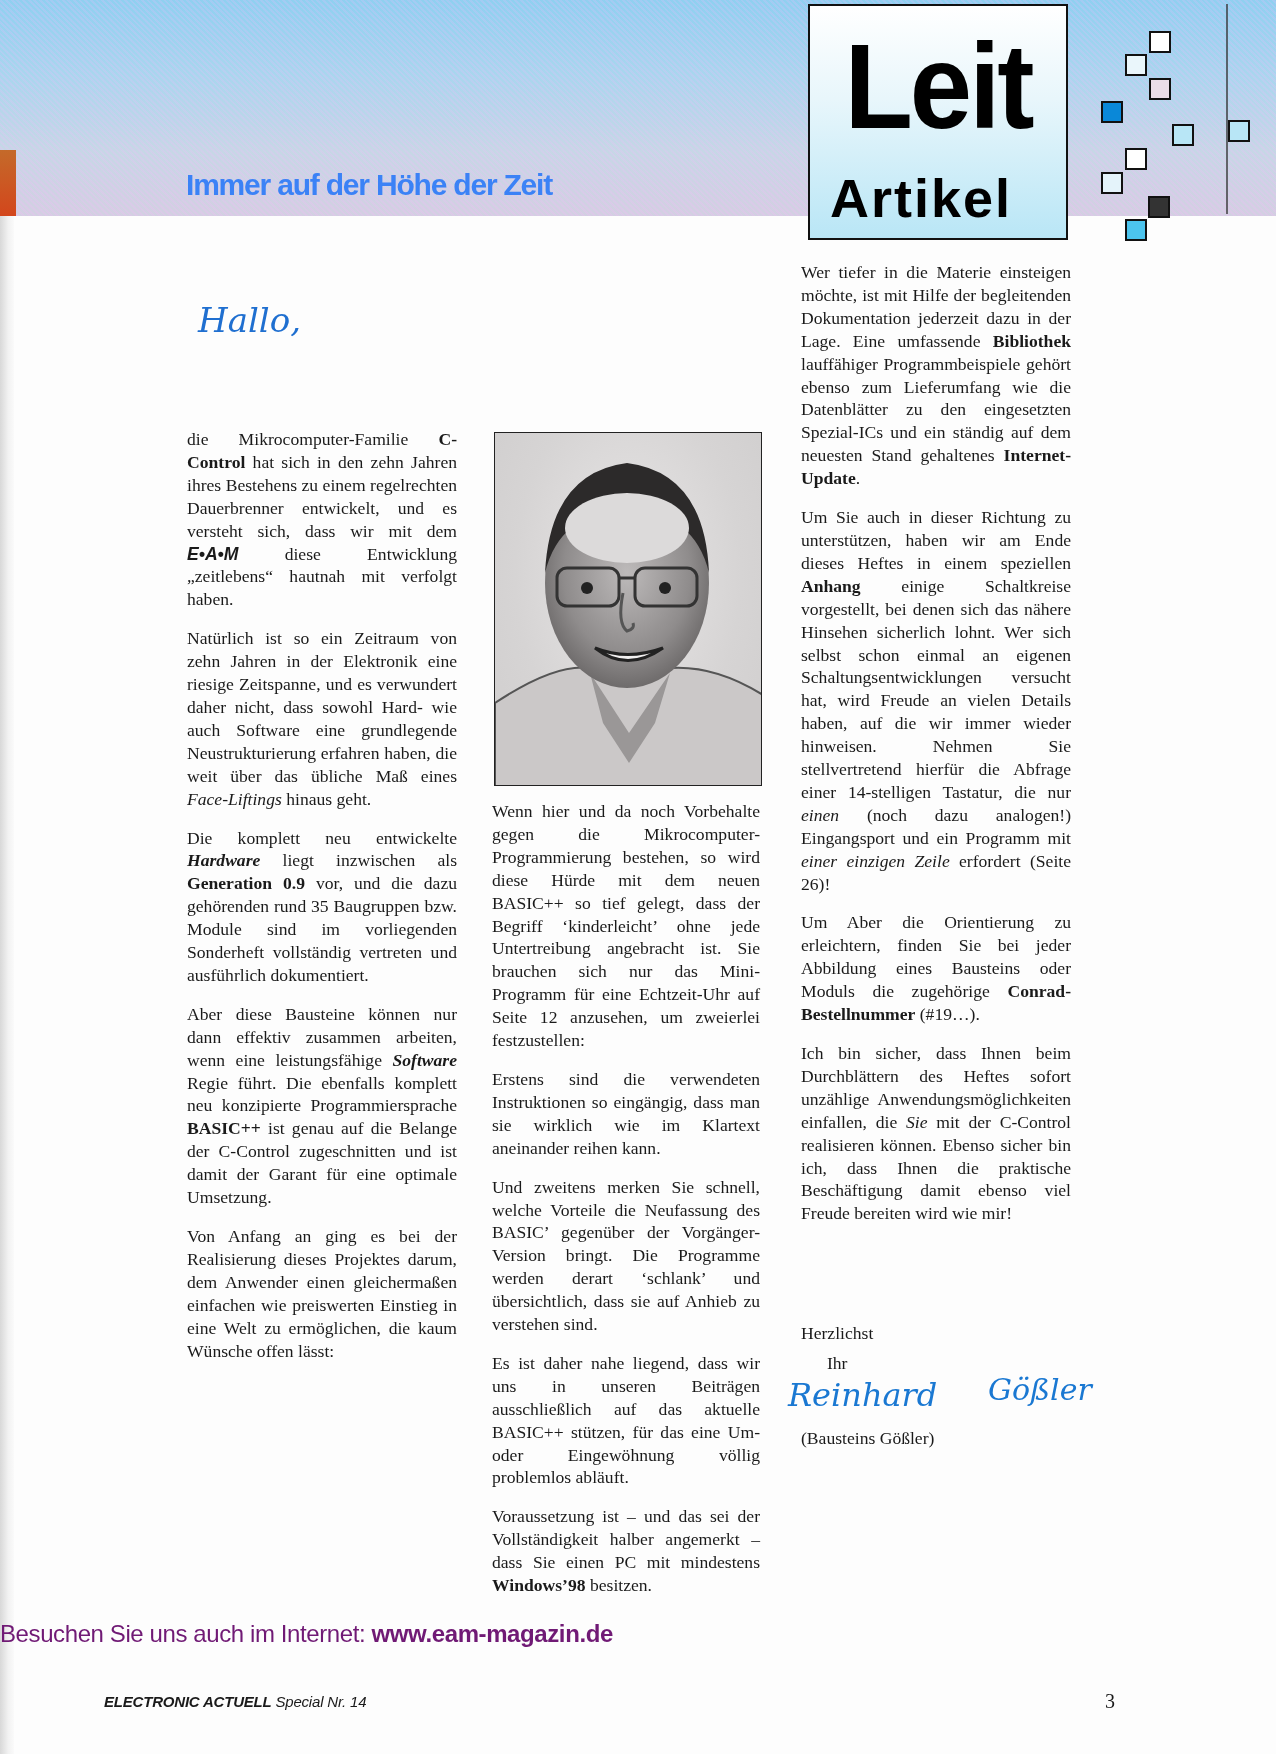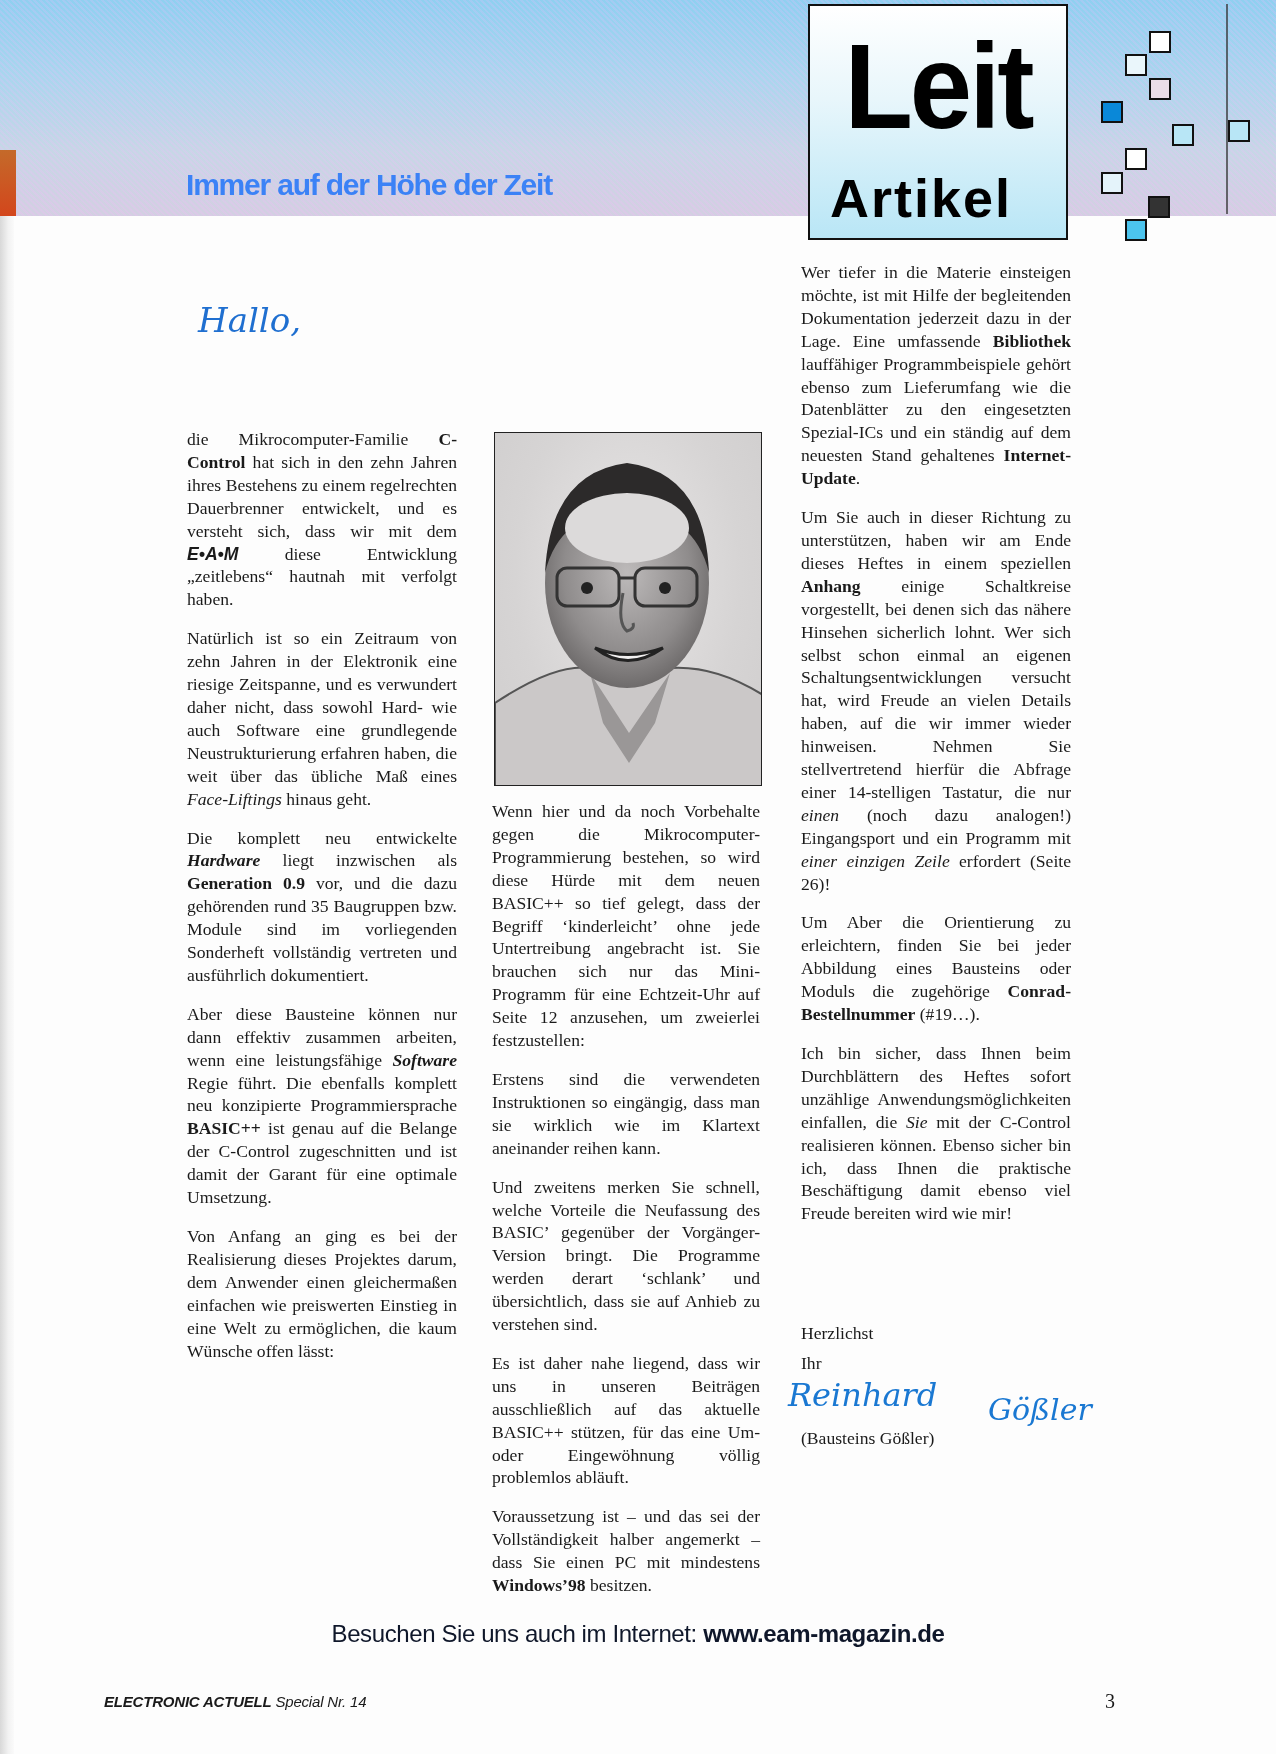--- a/index.html
+++ b/index.html
@@ -62,32 +62,32 @@
   b { font-weight:bold; }
   i { font-style:italic; }
   .eam { font-family:"Liberation Sans","DejaVu Sans",sans-serif; font-weight:bold; font-style:italic; }
 
   .photo {
     position:absolute; left:494px; top:432px; width:268px; height:354px;
     border:1.5px solid #222; box-sizing:border-box; overflow:hidden;
     background:radial-gradient(ellipse at 50% 40%, #e8e6e6 0%, #d6d4d4 60%, #cfcdcd 100%);
   }
 
-  .closing { position:absolute; left:801px; top:1318px; font-size:17.6px; line-height:30px; }
+  .closing { position:absolute; left:801px; top:1318px; font-size:17.6px; line-height:30px;text-align:center; }
   .signature {
     position:absolute; left:788px; top:1372px; width:290px; height:70px;
     color:#1a78d2; font-family:"DejaVu Serif",serif; font-style:italic; font-size:32px;
   }
   .signature .s1 { position:absolute; left:0; top:4px; }
-  .signature .s2 { position:absolute; left:200px; top:0; font-size:30px;margin-top:20px; }
+  .signature .s2 { position:absolute; left:200px; top:0; font-size:30px; }
   .sign-name { position:absolute; left:801px; top:1428px; font-size:17.6px; }
 
   .web-line {
-    position:absolute; left:0; top:1620px; width:1276px; text-align:center;
-    font-family:"Liberation Sans","DejaVu Sans",sans-serif; font-size:24px; color:#0f172a;
+    position:absolute; left:0; top:1620px; width:1276px; 
+    font-family:"Liberation Sans","DejaVu Sans",sans-serif; font-size:24px; color:#701a75;
     letter-spacing:-0.4px;
   }
   .web-line .url { font-weight:bold; }
   .footer-pub {
     position:absolute; left:104px; top:1693px;
     font-family:"Liberation Sans","DejaVu Sans",sans-serif; font-weight:bold; font-style:italic;
     font-size:15px; letter-spacing:-0.2px;
   }
   .footer-pub .spec { font-weight:normal; }
   .footer-page { position:absolute; left:1105px; top:1690px; font-size:20px; }

